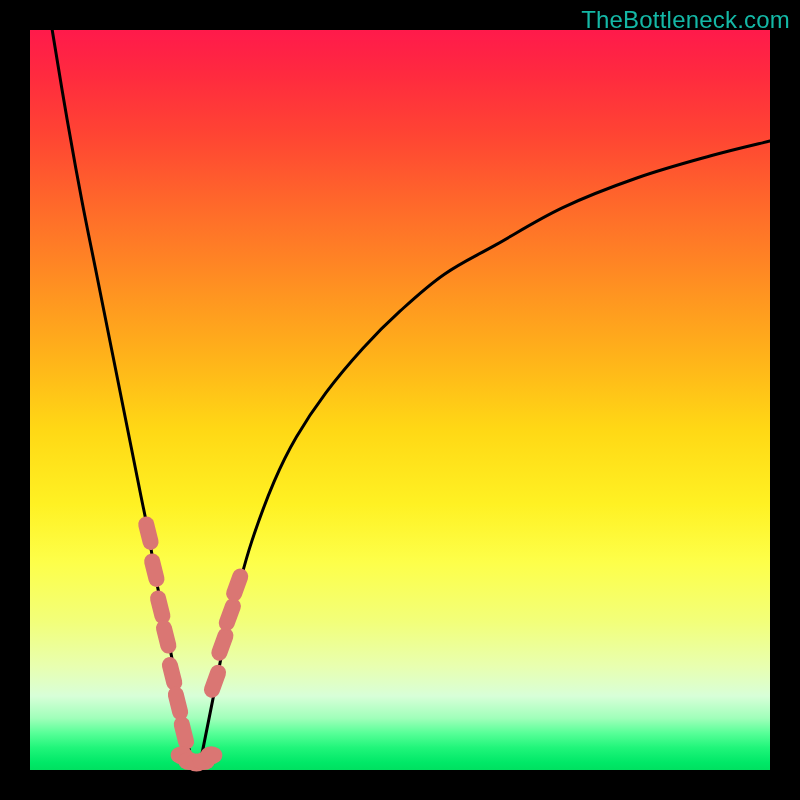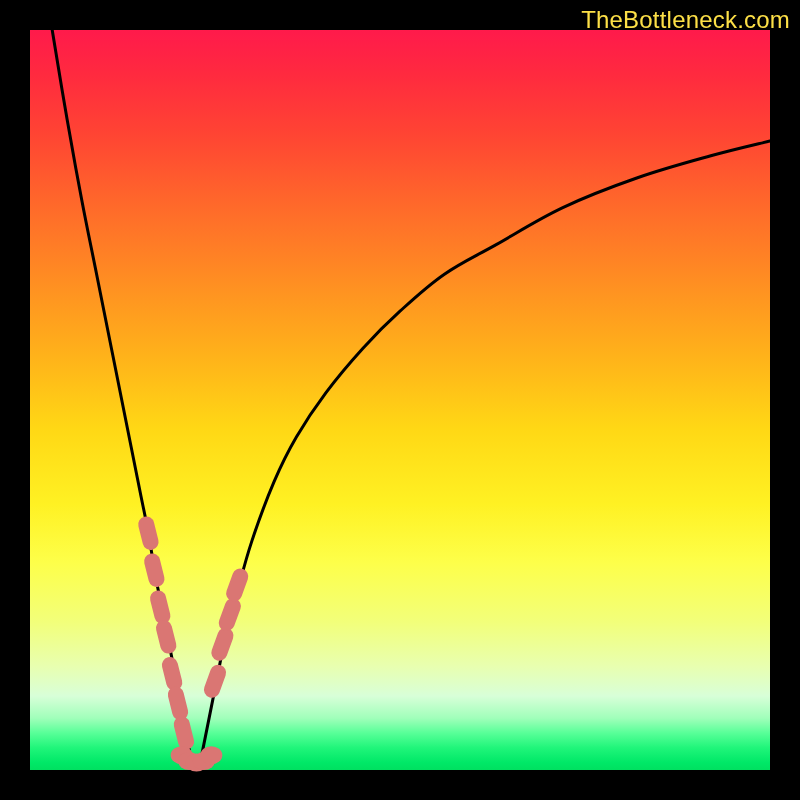--- a/index.html
+++ b/index.html
@@ -40,21 +40,21 @@
       #a0ffba 93%,
       #58ff98 95%,
       #20f57a 97%,
       #00e867 99%,
       #00e060 100%);
   }
   .watermark {
     position: absolute;
     top: 6px;
     right: 10px;
-    color: #fde047;
+    color: #14b8a6;
     font-size: 24px;
     font-weight: 500;
     letter-spacing: 0.2px;
     user-select: none;
   }
   svg.curves {
     position: absolute;
     top: 0; left: 0;
     width: 740px;
     height: 740px;

